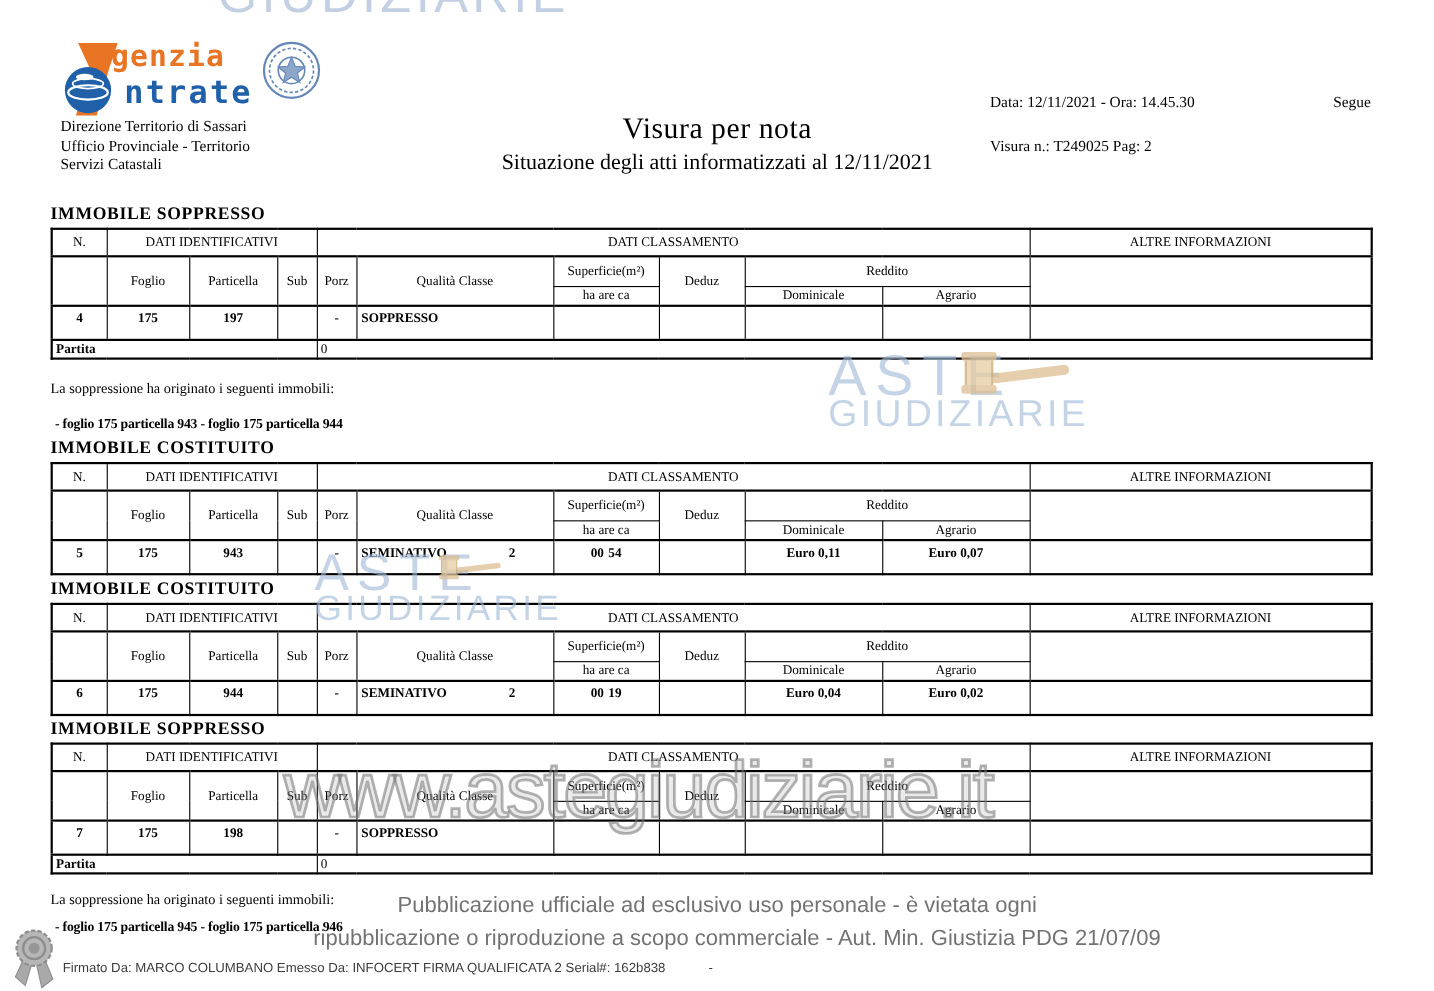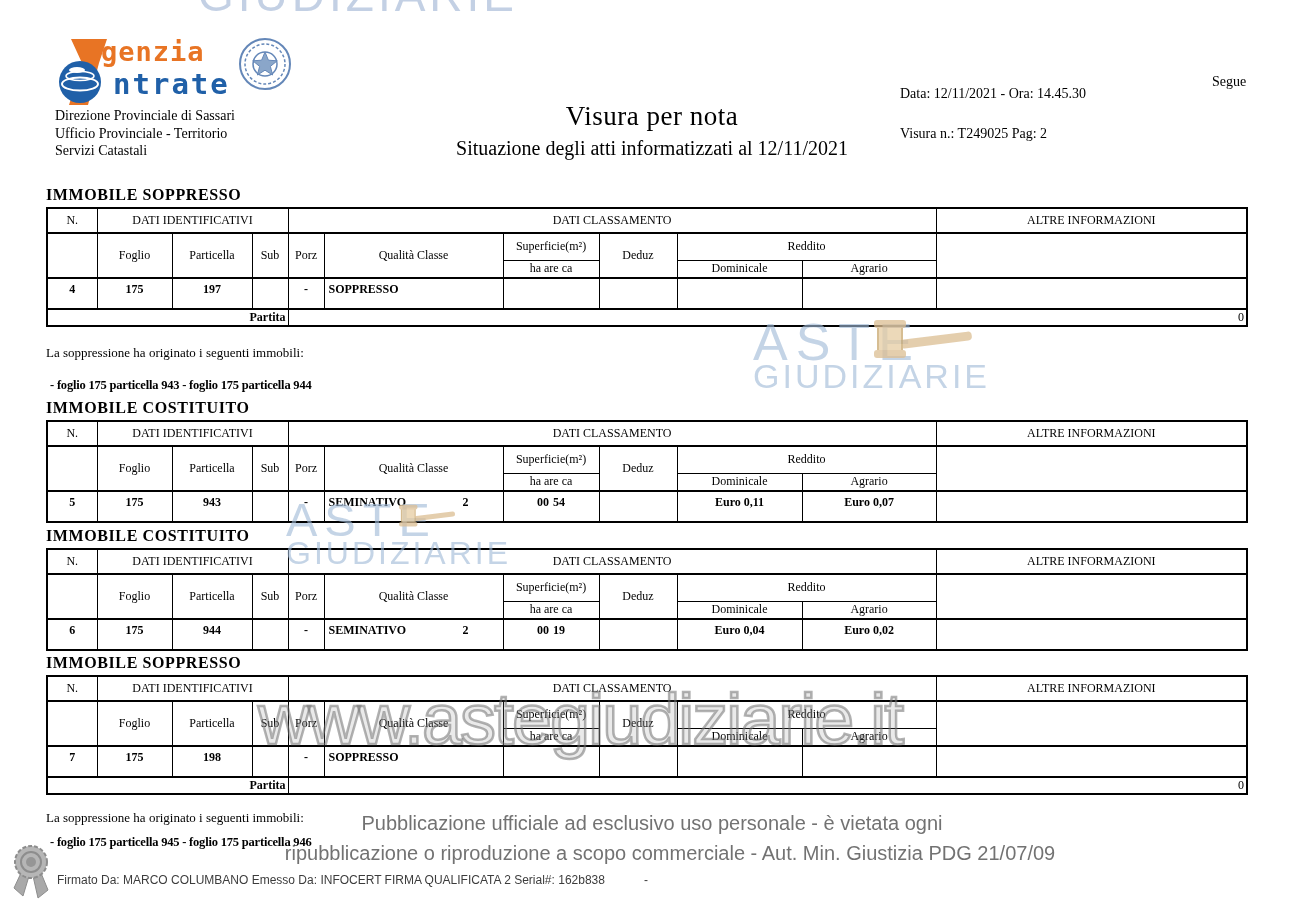--- a/index.html
+++ b/index.html
@@ -15,37 +15,37 @@
   .logo-genzia { position:absolute; left:44px; top:0; font-family:"DejaVu Sans Mono", monospace;
                  font-weight:bold; font-size:27px; letter-spacing:1px; color:#e87424; }
   .logo-ntrate { position:absolute; left:56px; top:31px; font-family:"DejaVu Sans Mono", monospace;
                  font-weight:bold; font-size:29px; letter-spacing:2px; color:#2060a8; }
   .emblem { position:absolute; left:181px; top:0; }
   .office { left:55px; top:107px; font-size:14px; line-height:17.5px; }
   .doc-title { left:0; top:101px; width:1304px; text-align:center; font-size:27px; letter-spacing:.5px; }
   .doc-subtitle { left:0; top:137px; width:1304px; text-align:center; font-size:20px; }
   .date-line { left:900px; top:86px; font-size:14px; }
   .visura-line { left:900px; top:126px; font-size:14px; }
-  .segue { left:1212px; top:74px; font-size:14px; }
+  .segue { left:1212px; top:86px; font-size:14px; }
 
   
   .sec-h { left:46px; font-weight:bold; font-size:16px; letter-spacing:.6px; }
   .note { left:46px; font-size:13px; }
   .note-detail { left:50px; font-size:12.5px; font-weight:bold; letter-spacing:-.2px; }
 
   
   table.tbl { position:absolute; left:46px; width:1200px; border-collapse:collapse;
               table-layout:fixed; font-size:12px; border:2px solid #000; }
   .tbl td { border:1px solid #000; padding:0 2px; text-align:center; vertical-align:middle;
             overflow:hidden; white-space:nowrap; }
   .r1 td { height:25px; }
   .r2 td { height:27px; border-top-width:2px; }
   .r3 td { height:18px;text-align:center; }
   .rdata td { height:31px; vertical-align:top; padding-top:3px; border-top-width:2px; font-weight:bold; }
-  .rpartita td { height:16px; text-align:right; border-top-width:2px; }
+  .rpartita td { height:16px; text-align:left; border-top-width:2px; }
   .rpartita td.plabel { font-weight:bold; padding-left:3px; }
   .rpartita td.pvalue { padding-left:3px; }
   td.qual { text-align:left; }
   .qrow { display:flex; justify-content:space-between; padding:0 32px 0 2px; font-weight:bold; }
   .srow { display:flex; justify-content:center; gap:4px; font-weight:bold; }
   .sup2 { font-size:12px; }
 
   
   .wm { position:absolute; pointer-events:none; z-index:5; }
   .wm-top { left:198px; top:-32px; font-family:"Liberation Sans", sans-serif; font-size:46px;
@@ -86,21 +86,21 @@
   <span class="logo-ntrate">ntrate</span>
   <svg class="emblem" width="54" height="56" viewBox="0 0 54 56">
     <circle cx="27" cy="28" r="25" fill="none" stroke="#6487b8" stroke-width="2"></circle>
     <circle cx="27" cy="28" r="20" fill="none" stroke="#6487b8" stroke-width="1.5" stroke-dasharray="3 2"></circle>
     <circle cx="27" cy="28" r="12" fill="none" stroke="#6487b8" stroke-width="1.5"></circle>
     <path d="M27 16 L30.4 24.2 L39.2 24.8 L32.4 30.4 L34.6 39 L27 34.2 L19.4 39 L21.6 30.4 L14.8 24.8 L23.6 24.2 Z" fill="#8aa6c9" stroke="#6487b8" stroke-width="1"></path>
   </svg>
 </div>
 
 <div class="abs office">
-  <div>Direzione Provinciale di Sassari</div>
+  <div>Direzione Territorio di Sassari</div>
   <div>Ufficio Provinciale - Territorio</div>
   <div>Servizi Catastali</div>
 </div>
 
 <div class="abs doc-title">Visura per nota</div>
 <div class="abs doc-subtitle">Situazione degli atti informatizzati al 12/11/2021</div>
 <div class="abs date-line">Data: 12/11/2021 - Ora: 14.45.30</div>
 <div class="abs visura-line">Visura n.: T249025 Pag: 2</div>
 <div class="abs segue">Segue</div>
 

